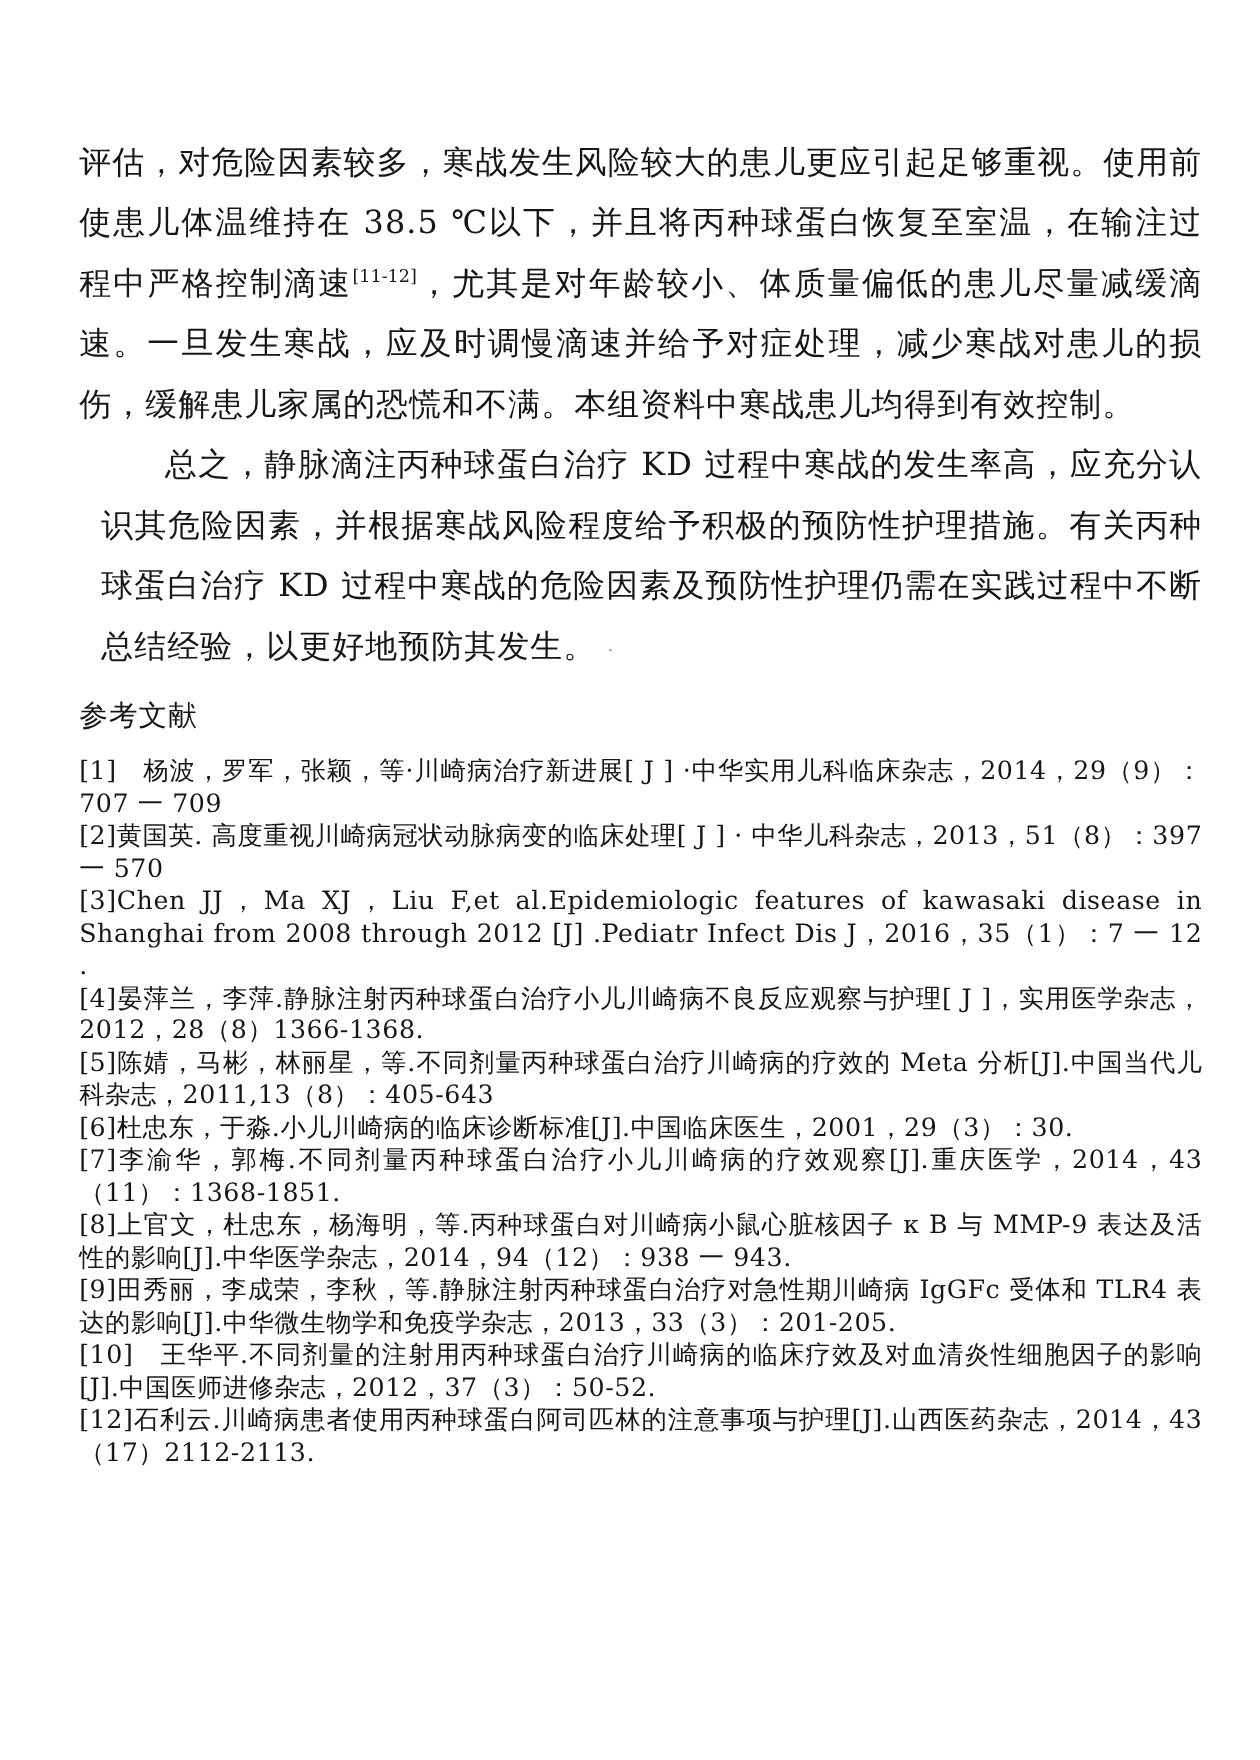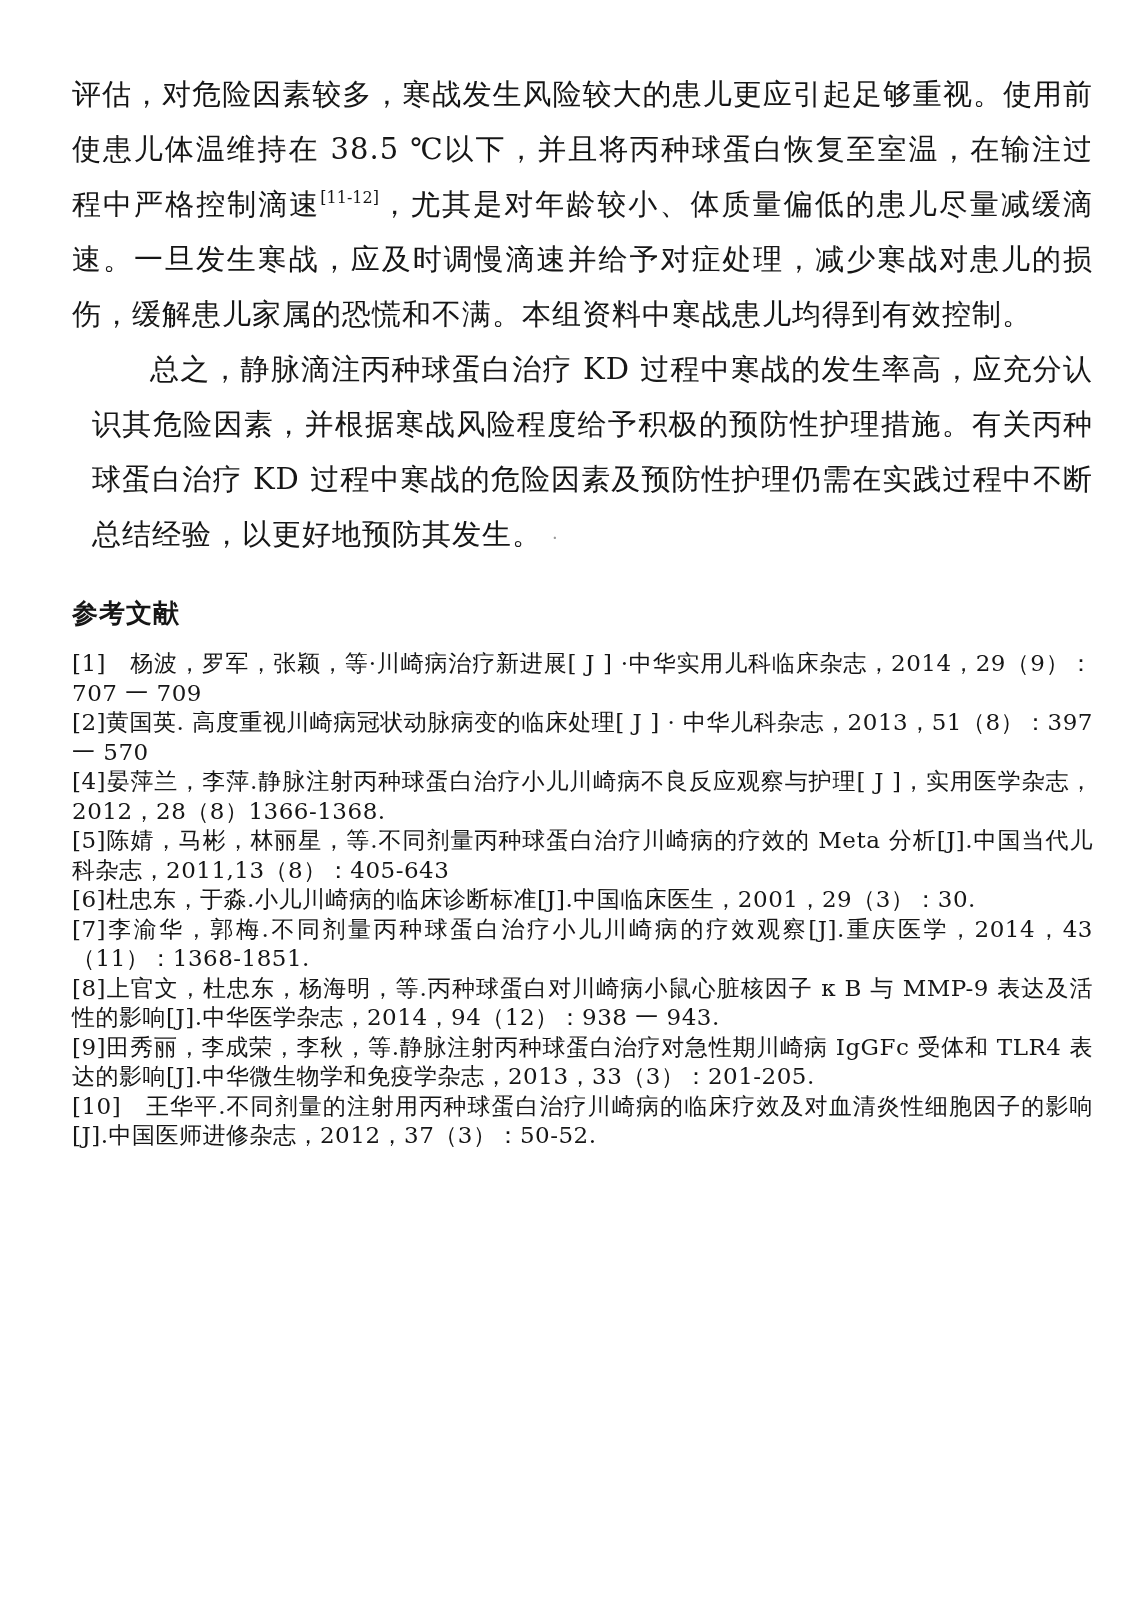--- a/index.html
+++ b/index.html
@@ -10,21 +10,21 @@
     background: #ffffff;
     color: #161616;
     font-family: "DejaVu Serif", "Liberation Serif", serif;
     overflow: hidden;
   }
   .content {
     position: absolute;
     left: 72px;
     top: 0;
     width: 1021px;
-    padding-top: 67px;
+    padding-top: 120px;
     box-sizing: content-box;
   }
   p.body-para {
     font-size: 29px;
     line-height: 55px;
     letter-spacing: 1px;
     text-align: justify;
     text-justify: inter-ideograph;
     margin: 0;
   }
@@ -35,24 +35,24 @@
     line-height: 0;
     vertical-align: super;
   }
   .stray {
     color: #9a9a9a;
     font-size: 18px;
     padding-left: 10px;
   }
   h2.refs-heading {
     font-size: 26px;
-    font-weight: bold;
+    font-weight: normal;
     letter-spacing: 1px;
     line-height: 40px;
-    margin: 28px 0 0 0;
+    margin: 12px 0 0 0;
   }
   .refs { margin-top: 16px; }
   p.ref {
     font-size: 23px;
     line-height: 29.5px;
     letter-spacing: 0.5px;
     margin: 0;
     text-align: justify;
     text-justify: inter-ideograph;
   }
@@ -65,23 +65,25 @@
 
     <p class="body-para"><span>评估，对危险因素较多，寒战发生风险较大的患儿更应引起足够重视。使用前使患儿体温维持在 38.5 ℃以下，并且将丙种球蛋白恢复至室温，在输注过程中严格控制滴速</span><sup class="cite">[11-12]</sup><span>，尤其是对年龄较小、体质量偏低的患儿尽量减缓滴速。一旦发生寒战，应及时调慢滴速并给予对症处理，减少寒战对患儿的损伤，缓解患儿家属的恐慌和不满。本组资料中寒战患儿均得到有效控制。</span></p>
 
     <p class="body-para indent"><span>总之，静脉滴注丙种球蛋白治疗 KD 过程中寒战的发生率高，应充分认识其危险因素，并根据寒战风险程度给予积极的预防性护理措施。有关丙种球蛋白治疗 KD 过程中寒战的危险因素及预防性护理仍需在实践过程中不断总结经验，以更好地预防其发生。</span><span class="stray">·</span></p>
 
     <h2 class="refs-heading">参考文献</h2>
 
     <div class="refs">
       <p class="ref">[1]　杨波，罗军，张颖，等·川崎病治疗新进展[ J ] ·中华实用儿科临床杂志，2014，29（9）：707 一 709</p>
       <p class="ref">[2]黄国英. 高度重视川崎病冠状动脉病变的临床处理[ J ] · 中华儿科杂志，2013，51（8）：397 一 570</p>
+      <p class="ref">[3]Chen JJ，Ma XJ，Liu F,et al.Epidemiologic features of kawasaki disease in Shanghai from 2008 through 2012 [J] .Pediatr Infect Dis J，2016，35（1）：7 一 12 .</p>
       <p class="ref">[4]晏萍兰，李萍.静脉注射丙种球蛋白治疗小儿川崎病不良反应观察与护理[ J ]，实用医学杂志，2012，28（8）1366-1368.</p>
       <p class="ref">[5]陈婧，马彬，林丽星，等.不同剂量丙种球蛋白治疗川崎病的疗效的 Meta 分析[J].中国当代儿科杂志，2011,13（8）：405-643</p>
       <p class="ref">[6]杜忠东，于淼.小儿川崎病的临床诊断标准[J].中国临床医生，2001，29（3）：30.</p>
       <p class="ref">[7]李渝华，郭梅.不同剂量丙种球蛋白治疗小儿川崎病的疗效观察[J].重庆医学，2014，43（11）：1368-1851.</p>
       <p class="ref">[8]上官文，杜忠东，杨海明，等.丙种球蛋白对川崎病小鼠心脏核因子 κ B 与 MMP-9 表达及活性的影响[J].中华医学杂志，2014，94（12）：938 一 943.</p>
       <p class="ref">[9]田秀丽，李成荣，李秋，等.静脉注射丙种球蛋白治疗对急性期川崎病 IgGFc 受体和 TLR4 表达的影响[J].中华微生物学和免疫学杂志，2013，33（3）：201-205.</p>
       <p class="ref">[10]　王华平.不同剂量的注射用丙种球蛋白治疗川崎病的临床疗效及对血清炎性细胞因子的影响[J].中国医师进修杂志，2012，37（3）：50-52.</p>
+      <p class="ref">[12]石利云.川崎病患者使用丙种球蛋白阿司匹林的注意事项与护理[J].山西医药杂志，2014，43（17）2112-2113.</p>
     </div>
 
   </div>
 </div>
 
 </body></html>

